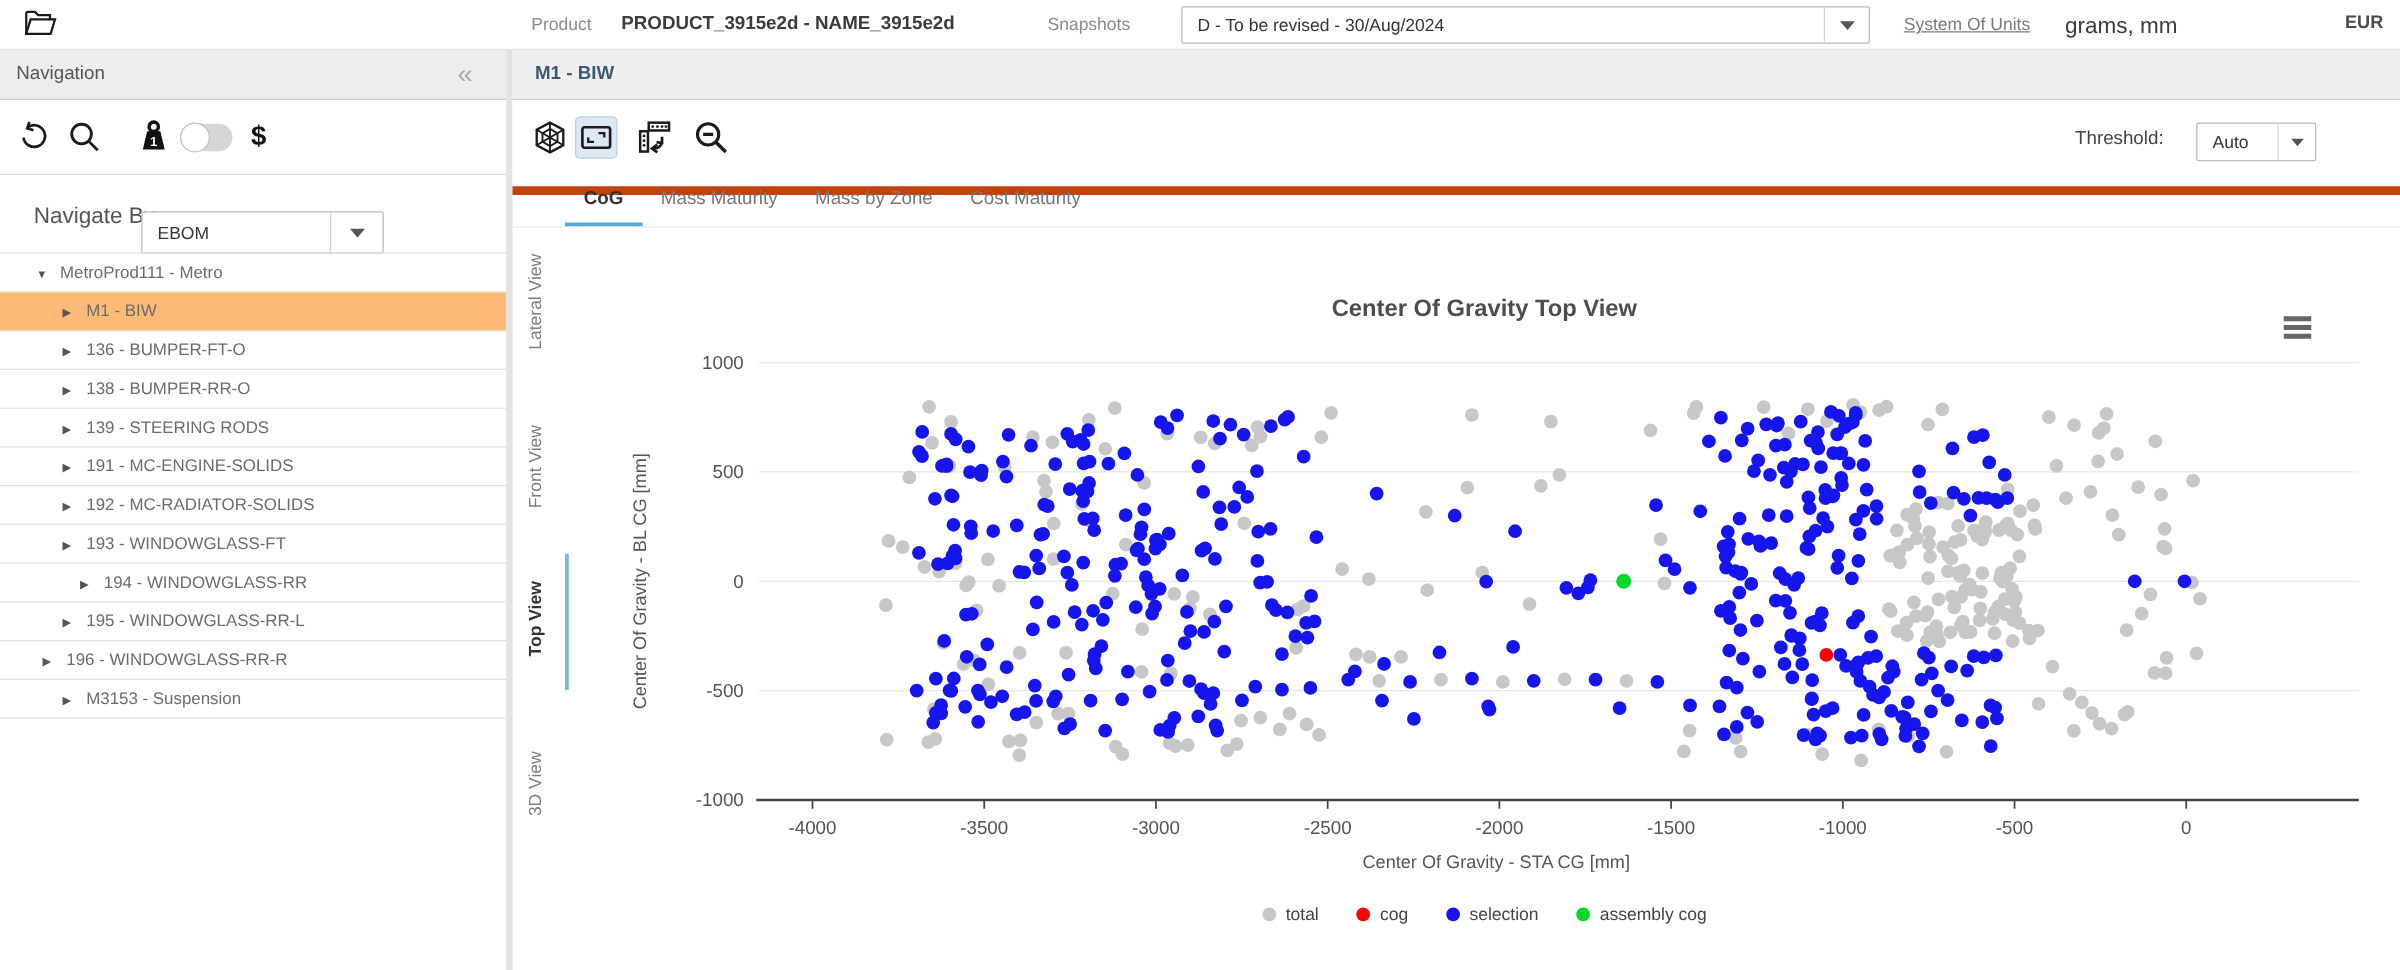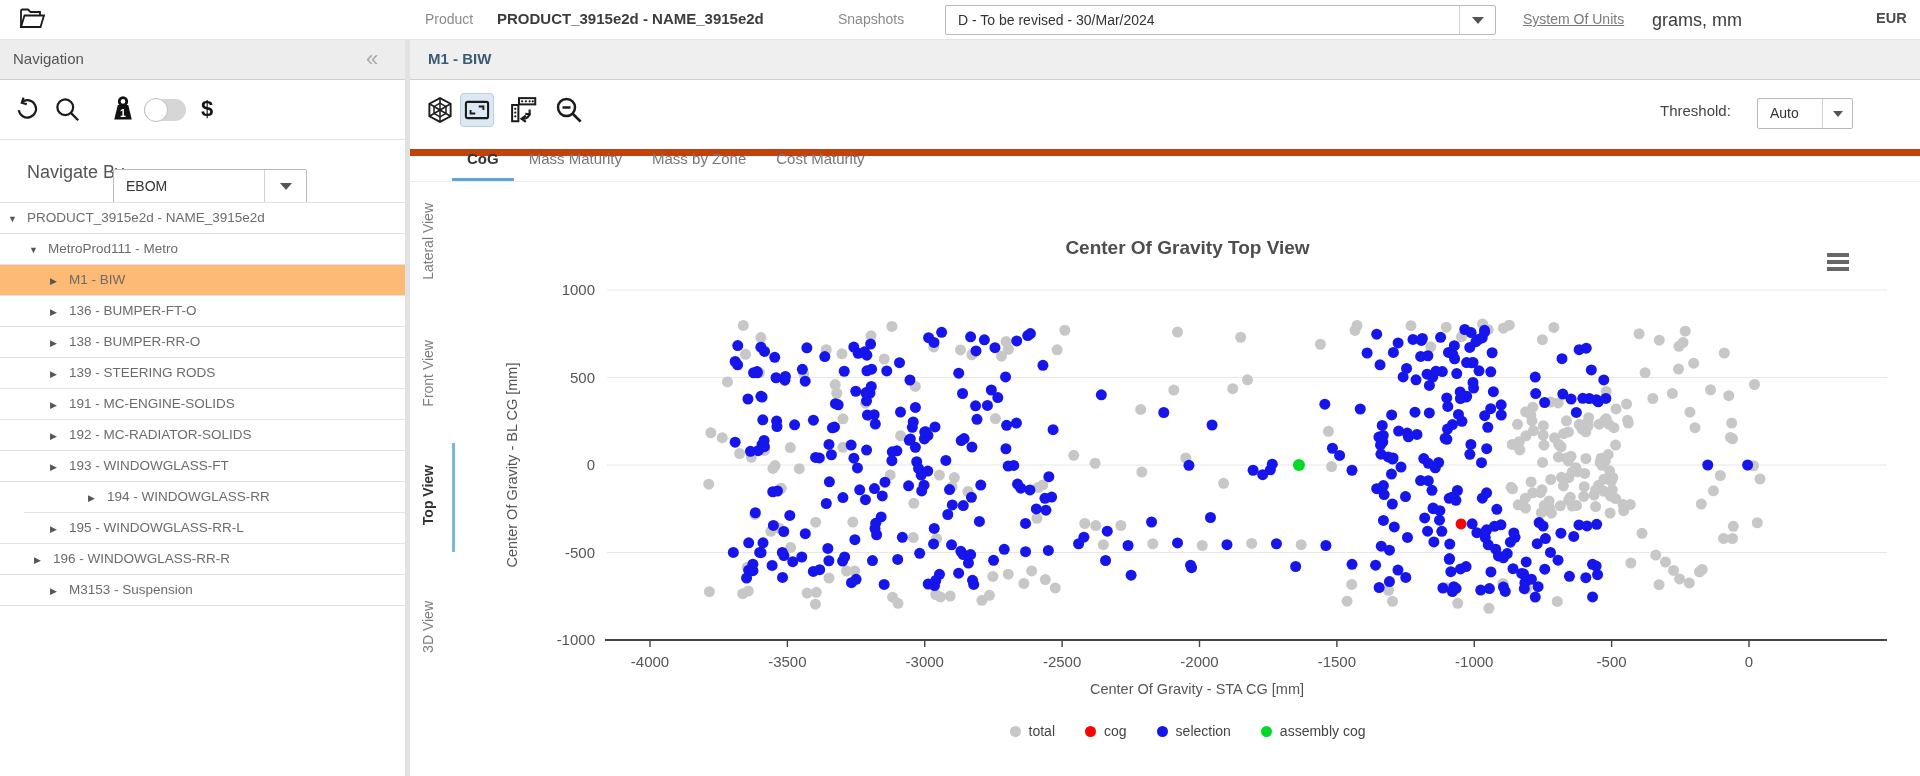--- a/index.html
+++ b/index.html
@@ -103,21 +103,21 @@
   <div class="tb-abs folder-btn">
     <svg width="28" height="26" viewBox="0 0 28 26">
       <path d="M3 21 L3 5 Q3 3.5 4.5 3.5 L10 3.5 L12.5 6 L22 6 L22 9.5" fill="none" stroke="#1b1b1b" stroke-width="1.8"></path>
       <path d="M3 21 L6.5 9.5 L26 9.5 L22.5 21 Z" fill="none" stroke="#1b1b1b" stroke-width="1.8"></path>
     </svg>
   </div>
   <span class="tb-abs tb-label" style="left:425px; top:11px;">Product</span>
   <span class="tb-abs tb-value" style="left:497px; top:10px;">PRODUCT_3915e2d - NAME_3915e2d</span>
   <span class="tb-abs tb-label" style="left:838px; top:11px;">Snapshots</span>
   <div class="tb-abs select-box" style="left:945px; top:5px; width:551px; height:30px; cursor:pointer;">
-    <span class="select-text">D - To be revised - 30/Mar/2024</span>
+    <span class="select-text">D - To be revised - 30/Aug/2024</span>
     <span class="select-arrow">
         <span class="tri-down"></span>
       </span>
   </div>
   <span class="tb-abs units-link" style="left:1523px; top:11px;">System Of Units</span>
   <span class="tb-abs" style="left:1652px; top:10px; font-size:18px; color:#3c3c3c;">grams, mm</span>
   <span class="tb-abs" style="left:1876px; top:10px; font-size:14.5px; font-weight:600; color:#4a4a4a;">EUR</span>
 </div>
 
 <div id="sidebar">
@@ -155,30 +155,29 @@
   <div class="navby-row">
     <span class="navby-label">Navigate By</span>
     <div class="select-box" id="navby-select">
       <span class="select-text">EBOM</span>
       <span class="select-arrow" style="width:42px;">
           <span class="tri-down"></span>
         </span>
     </div>
   </div>
   <div id="tree">
-      <div class="tree-row" style="padding-left: 8px;"><span class="tree-arrow">▼</span><span>PRODUCT_3915e2d - NAME_3915e2d</span></div>
       <div class="tree-row" style="padding-left: 29px;"><span class="tree-arrow">▼</span><span>MetroProd111 - Metro</span></div>
       <div class="tree-row selected" style="padding-left: 50px;"><span class="tree-arrow">▶</span><span>M1 - BIW</span></div>
       <div class="tree-row" style="padding-left: 50px;"><span class="tree-arrow">▶</span><span>136 - BUMPER-FT-O</span></div>
       <div class="tree-row" style="padding-left: 50px;"><span class="tree-arrow">▶</span><span>138 - BUMPER-RR-O</span></div>
       <div class="tree-row" style="padding-left: 50px;"><span class="tree-arrow">▶</span><span>139 - STEERING RODS</span></div>
       <div class="tree-row" style="padding-left: 50px;"><span class="tree-arrow">▶</span><span>191 - MC-ENGINE-SOLIDS</span></div>
       <div class="tree-row" style="padding-left: 50px;"><span class="tree-arrow">▶</span><span>192 - MC-RADIATOR-SOLIDS</span></div>
       <div class="tree-row" style="padding-left: 50px;"><span class="tree-arrow">▶</span><span>193 - WINDOWGLASS-FT</span></div>
-      <div class="tree-row" style="padding-left: 64px; margin-left: 24px;"><span class="tree-arrow">▶</span><span>194 - WINDOWGLASS-RR</span></div>
+      <div class="tree-row" style="padding-left: 64px;"><span class="tree-arrow">▶</span><span>194 - WINDOWGLASS-RR</span></div>
       <div class="tree-row" style="padding-left: 50px;"><span class="tree-arrow">▶</span><span>195 - WINDOWGLASS-RR-L</span></div>
       <div class="tree-row" style="padding-left: 34px;"><span class="tree-arrow">▶</span><span>196 - WINDOWGLASS-RR-R</span></div>
       <div class="tree-row" style="padding-left: 50px;"><span class="tree-arrow">▶</span><span>M3153 - Suspension</span></div>
     </div>
 </div>
 <div id="divider"></div>
 
 <div id="main">
   <div class="main-header">
     <span class="main-title">M1 - BIW</span>

